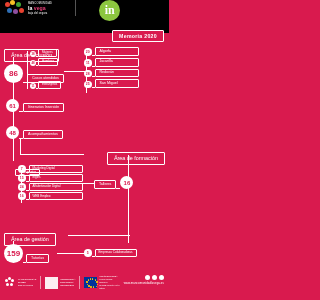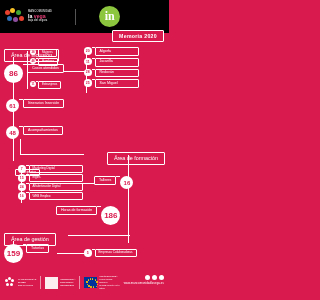--- a/index.html
+++ b/index.html
@@ -6,21 +6,21 @@
   html, body {
     width: 169px; height: 300px;
     font-family: "Liberation Sans", sans-serif;
     background: #d6days;
   }
   body { background: #d91a4e; overflow: hidden; position: relative; }
 
   
   .header {
     height: 33px; background: #000; width: 100%;
-    display: flex; align-items: center; padding: 16px 5px;
+    display: flex; align-items: flex-start; padding: 0 5px;
     position: relative;
     gap: 17px;
   }
   .logo-left { display: flex; align-items: center; gap: 3px; }
   .logo-mark { width: 20px; height: 18px; position: relative; }
   .logo-mark span {
     position: absolute; width: 5px; height: 5px; border-radius: 50%;
   }
   .lm1 { background: #e8412f; left: 0px; top: 2px; }
   .lm2 { background: #f6c026; left: 5px; top: 0px; }
@@ -72,21 +72,21 @@
   .c-sm { width: 7.5px; height: 7.5px; font-size: 3.4px; }
   .c-xs { width: 6px; height: 6px; font-size: 2.8px; }
   .line-h { height: 1px; background: #fff; flex: 0 0 auto; }
   .line-v { width: 1px; background: #fff; position: absolute; }
 
   
   .canvas { position: relative; width: 169px; height: 232px; }
 
   .abs { position: absolute; }
 
-  .row { display: flex; align-items: flex-start; }
+  .row { display: flex; align-items: flex-end; }
 
   
   .footer {
     position: absolute; bottom: 0; left: 0; width: 169px; height: 35px;
     background: #d91a4e; display: flex; align-items: center;
     padding: 0 5px; gap: 4px;
   }
   .f-logo { display: flex; align-items: center; gap: 2px; }
   .f-mark { width: 11px; height: 10px; position: relative; }
   .f-mark span { position: absolute; width: 3px; height: 3px; border-radius: 50%; background: #fff; }
@@ -240,25 +240,20 @@
     </div>
   </div>
 
   <div class="line-h" style="position:absolute; left:80px; top:150px; width:15px;"></div>
   <div class="abs row" style="left:94px; top:143px;">
     <div class="pill">Talleres</div>
     <div class="line-h" style="width:4px;"></div>
     <div class="circle c-md">16</div>
   </div>
 
-  <div class="abs row" style="left:56px; top:173px;">
-    <div class="pill">Horas de formación</div>
-    <div class="line-h" style="width:4px;"></div>
-    <div class="circle c-lg">186</div>
-  </div>
 
   <div class="abs" style="left:4px; top:194px;">
     <div class="section-title">Área de gestión</div>
   </div>
   <div class="line-h" style="position:absolute; left:68px; top:202px; width:62px;"></div>
   <div class="line-v" style="left:13px; top:208px; height:10px;"></div>
 
   <div class="abs row" style="left:4px; top:211px;">
     <div class="circle c-lg">159</div>
     <div class="line-h" style="width:3px;"></div>

